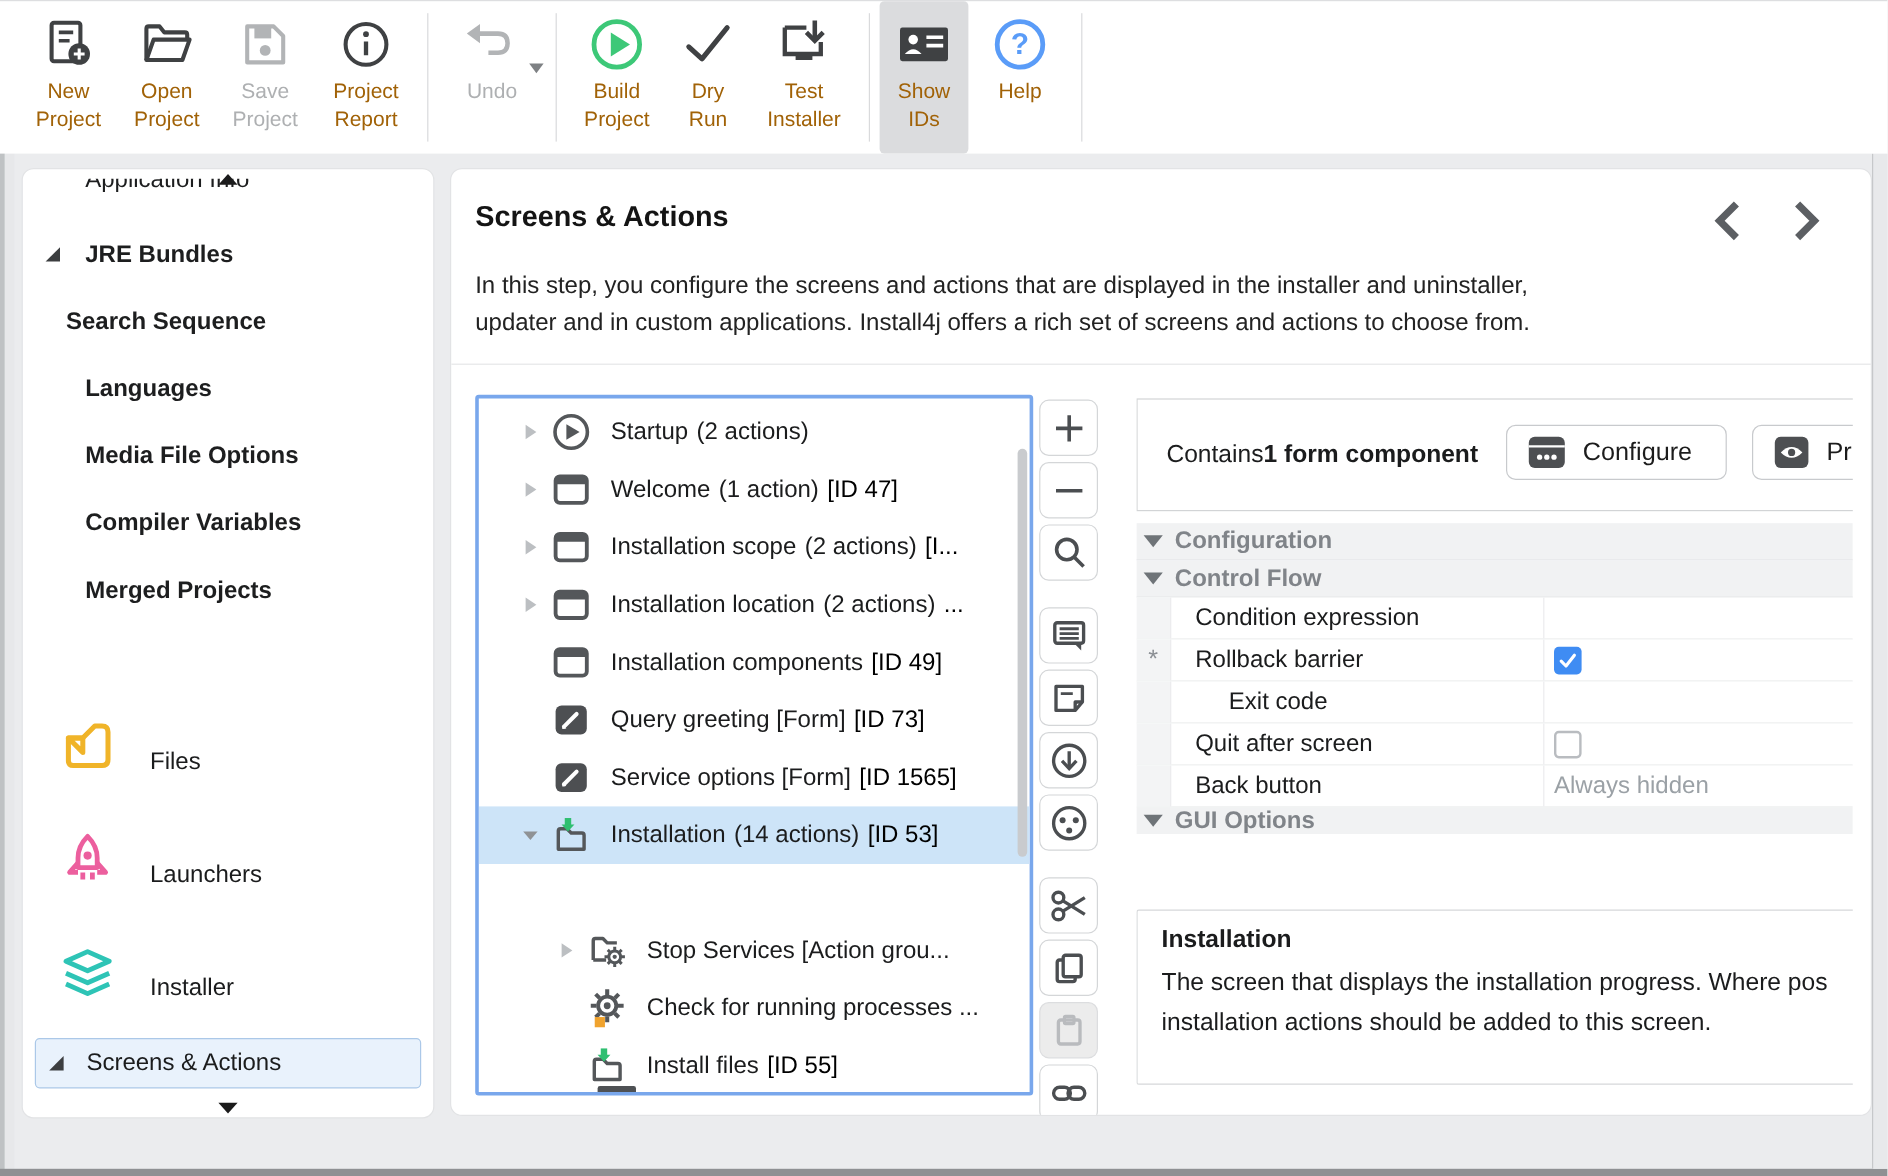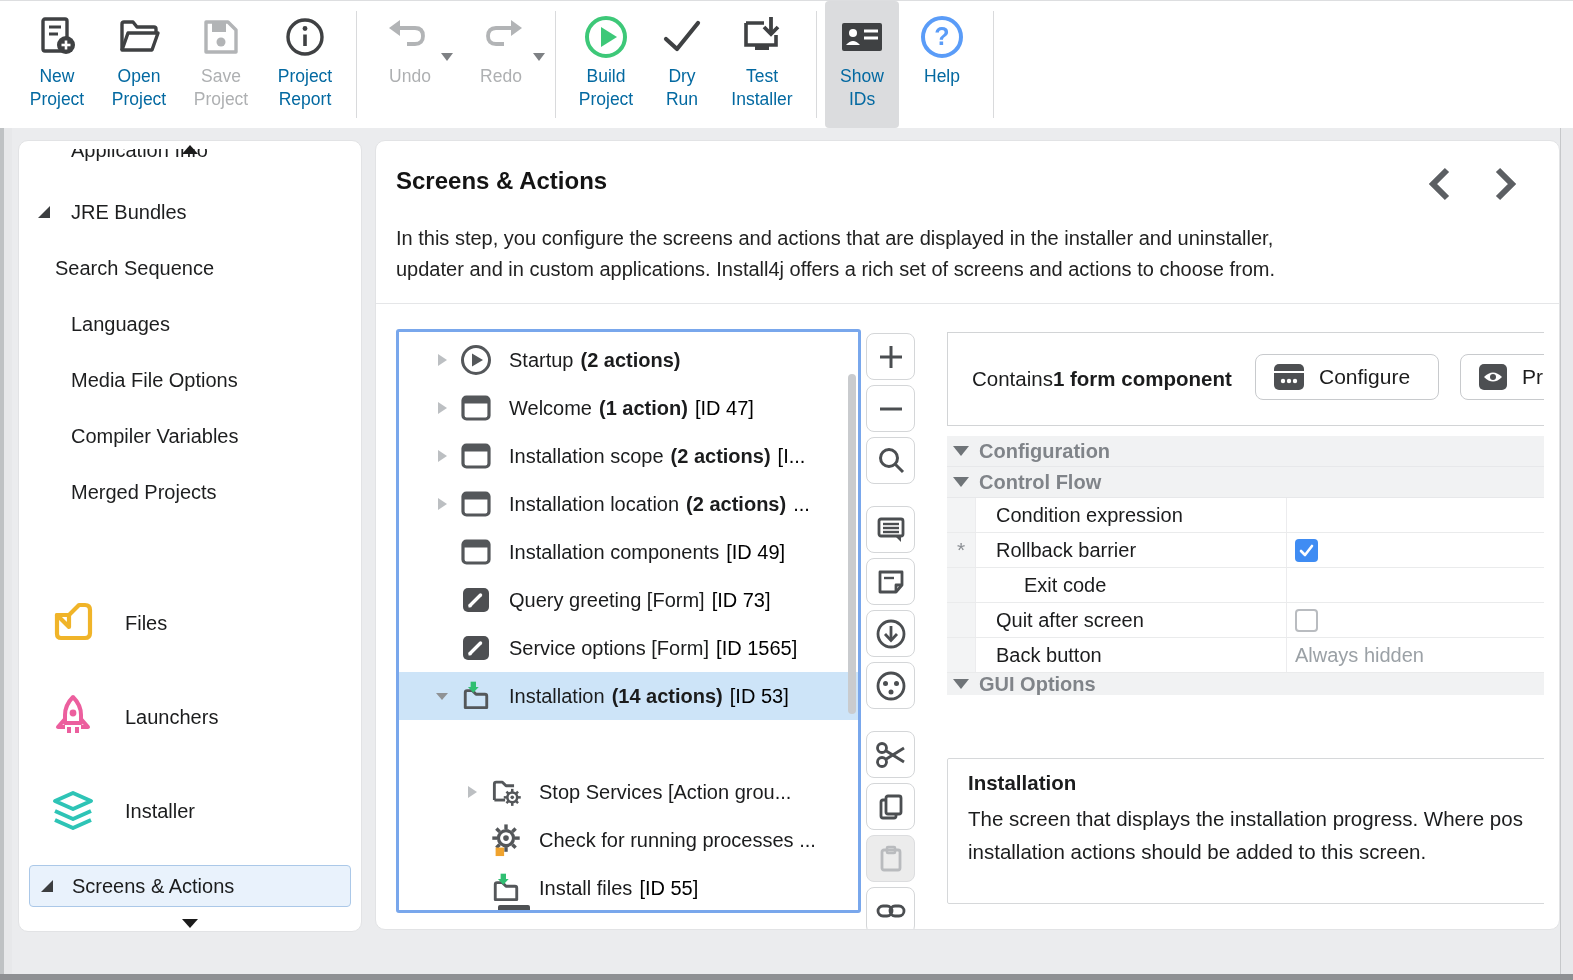--- a/index.html
+++ b/index.html
@@ -16,37 +16,37 @@
   
   #left-edge{left:0;top:0;width:4px;height:980px;background:#bfc2c4;}
   #left-edge2{left:4px;top:0;width:8px;height:980px;background:#e7e8ea;}
   #bottom-bar{left:0;top:974px;width:1573px;height:6px;background:#8e9093;}
   #right-strip{left:1560px;top:128px;width:13px;height:846px;background:#e8e9eb;border-left:1px solid #c6c8ca;}
 
   
   #toolbar{left:0;top:0;width:1573px;height:128px;background:#ffffff;border-top:1px solid #dddee0;display:flex;align-items:stretch;padding-left:16px;box-sizing:border-box;}
   .tb-cell{display:flex;flex-direction:column;align-items:center;justify-content:flex-start;padding-top:11px;box-sizing:border-box;border-radius:4px;position:relative;}
   .tb-ic{height:50px;display:flex;align-items:center;justify-content:center;}
-  .tb-lbl{font-size:17.5px;line-height:23px;text-align:center;color:#0369a1;margin-top:3px;white-space:pre-line;}
+  .tb-lbl{font-size:17.5px;line-height:23px;text-align:center;color:#a16207;margin-top:3px;white-space:pre-line;}
   .tb-cell.disabled .tb-lbl{color:#aeb0b2;}
   .tb-cell.active{background:#dbdcde;}
   .tb-sep{width:1px;background:#d9dadc;margin:10px 8px;}
   .dd-arrow{position:absolute;right:2px;top:52px;width:0;height:0;border-left:6px solid transparent;border-right:6px solid transparent;border-top:8px solid #7e8184;}
 
   
   .panel{background:#fff;border:1px solid #e2e3e5;border-radius:10px;box-sizing:border-box;}
   #sidebar{left:18px;top:140px;width:344px;height:792px;overflow:hidden;}
   #mainpanel{left:375px;top:140px;width:1185px;height:790px;overflow:hidden;}
 
   
-  .sb-item{position:absolute;left:0;width:100%;height:28px;display:flex;align-items:center;font-size:20px;color:#1d1e1f;cursor:default;}
+  .sb-item{position:absolute;left:0;width:100%;height:28px;display:flex;align-items:center;font-size:20px;color:#1d1e1f;cursor:default;font-weight:bold;}
   .sb-tri{position:absolute;left:16px;top:50%;margin-top:-9px;}
   .sb-lbl-l1{padding-left:52px;}
   .sb-lbl-l2{padding-left:36px;}
-  .sb-big{position:absolute;left:0;width:100%;height:48px;display:flex;align-items:center;font-size:20px;}
+  .sb-big{position:absolute;left:0;width:100%;height:48px;display:flex;align-items:flex-end;font-size:20px;}
   .sb-big .bigicon{margin-left:30px;margin-right:28px;}
   .sb-selected{position:absolute;left:10px;right:10px;height:42px;background:#e9f2fc;border:1.5px solid #abc8e8;border-radius:4px;box-sizing:border-box;display:flex;align-items:center;font-size:20px;}
   .sb-scroll{position:absolute;left:50%;transform:translateX(-50%);width:0;height:0;}
   #sb-up{top:4px;border-left:8px solid transparent;border-right:8px solid transparent;border-bottom:9px solid #1b1b1b;}
   #sb-down{top:778px;border-left:8px solid transparent;border-right:8px solid transparent;border-top:9px solid #1b1b1b;}
   #sb-appinfo{position:absolute;left:0;top:8px;width:100%;height:19px;overflow:hidden;}
   #sb-appinfo .inner{margin-top:-10px;padding-left:52px;font-size:20px;color:#1d1e1f;}
 
   
   #main-title{left:20px;top:26px;font-size:24px;font-weight:bold;color:#141414;}
@@ -55,21 +55,21 @@
   .navbtn{position:absolute;top:22px;width:42px;height:42px;display:flex;align-items:center;justify-content:center;cursor:pointer;}
 
   
   #tree{left:20px;top:188px;width:465px;height:584px;border:3px solid #79a7ec;border-radius:3px;background:#fff;overflow:hidden;position:absolute;box-sizing:border-box;}
   .trow{position:absolute;left:0;width:459px;height:48px;display:flex;align-items:center;font-size:20px;white-space:nowrap;}
   .trow.sel{background:#cde4f8;}
   .exp-slot{width:34px;display:flex;align-items:center;justify-content:center;flex:none;}
   .lvl1 .exp-slot{margin-left:26px;}
   .lvl2 .exp-slot{margin-left:56px;}
   .ticon{width:34px;height:34px;flex:none;margin-right:16px;display:flex;align-items:center;justify-content:center;position:relative;}
-  .t-actions{font-weight:bold;margin-left:7px;}
+  .t-actions{font-weight:normal;margin-left:7px;}
   .t-actions:empty{margin-left:0;}
   .t-id{color:#000000;margin-left:7px;}
   .t-id:empty{margin-left:0;}
   #tree-scroll{position:absolute;right:2px;top:42px;width:8px;height:340px;background:#c9cbce;border-radius:4px;}
   #tree-sliver{position:absolute;left:99px;bottom:0;width:32px;height:5px;background:#4e5154;border-radius:2px 2px 0 0;}
 
   
   .stb{position:absolute;left:490px;width:49px;height:47px;background:#fff;border:1px solid #d4d6d8;border-radius:8px;box-sizing:border-box;display:flex;align-items:center;justify-content:center;cursor:pointer;}
   .stb.disabled{background:#ececec;border-color:#dcdddf;}
 
@@ -168,30 +168,20 @@
     <div class="tb-ic">
       <svg width="48" height="46" viewBox="0 0 48 46">
         <path d="M13 14 H29 Q37 14 37 22 Q37 30 29 30 H21" fill="none" stroke="#b2b4b6" stroke-width="3.8"></path>
         <polygon points="14,6 14,22 3,14" fill="#b2b4b6"></polygon>
       </svg>
     </div>
     <div class="tb-lbl">Undo</div>
     <div class="dd-arrow"></div>
   </div>
 
-  <div class="tb-cell disabled" style="width:92px">
-    <div class="tb-ic">
-      <svg width="48" height="46" viewBox="0 0 48 46">
-        <path d="M35 14 H19 Q11 14 11 22 Q11 30 19 30 H27" fill="none" stroke="#b2b4b6" stroke-width="3.8"></path>
-        <polygon points="34,6 34,22 45,14" fill="#b2b4b6"></polygon>
-      </svg>
-    </div>
-    <div class="tb-lbl">Redo</div>
-    <div class="dd-arrow"></div>
-  </div>
 
   <div class="tb-sep"></div>
 
   <div class="tb-cell" style="width:84px">
     <div class="tb-ic">
       <svg width="48" height="48" viewBox="0 0 48 48">
         <circle cx="24" cy="24" r="19" fill="none" stroke="#3dc878" stroke-width="4"></circle>
         <polygon points="19,14 35,24 19,34" fill="#3dc878"></polygon>
       </svg>
     </div>

